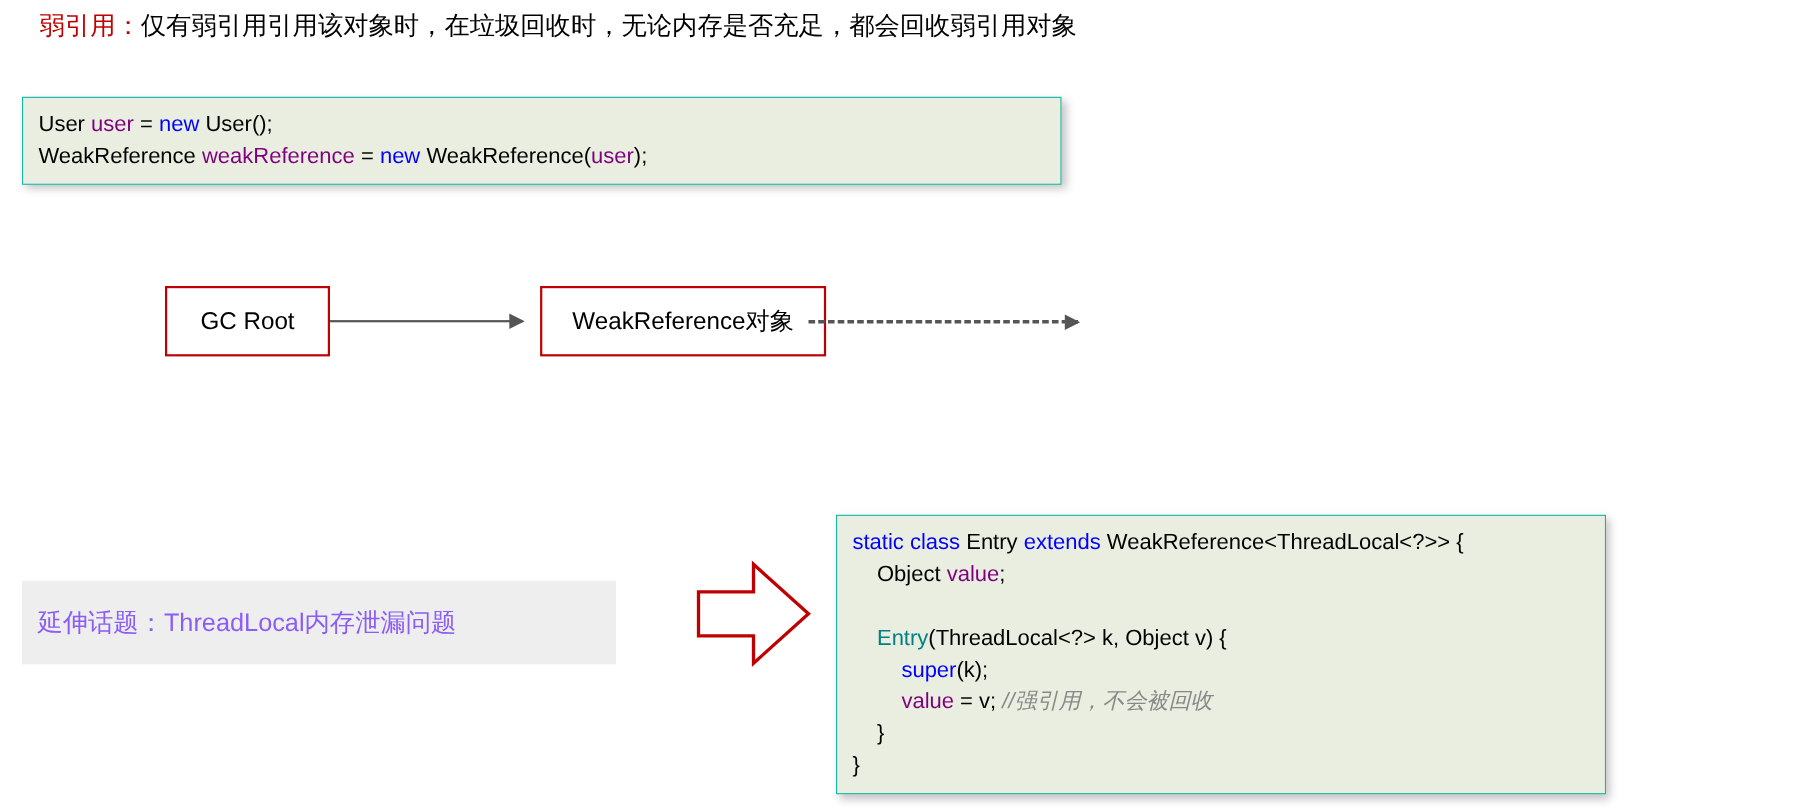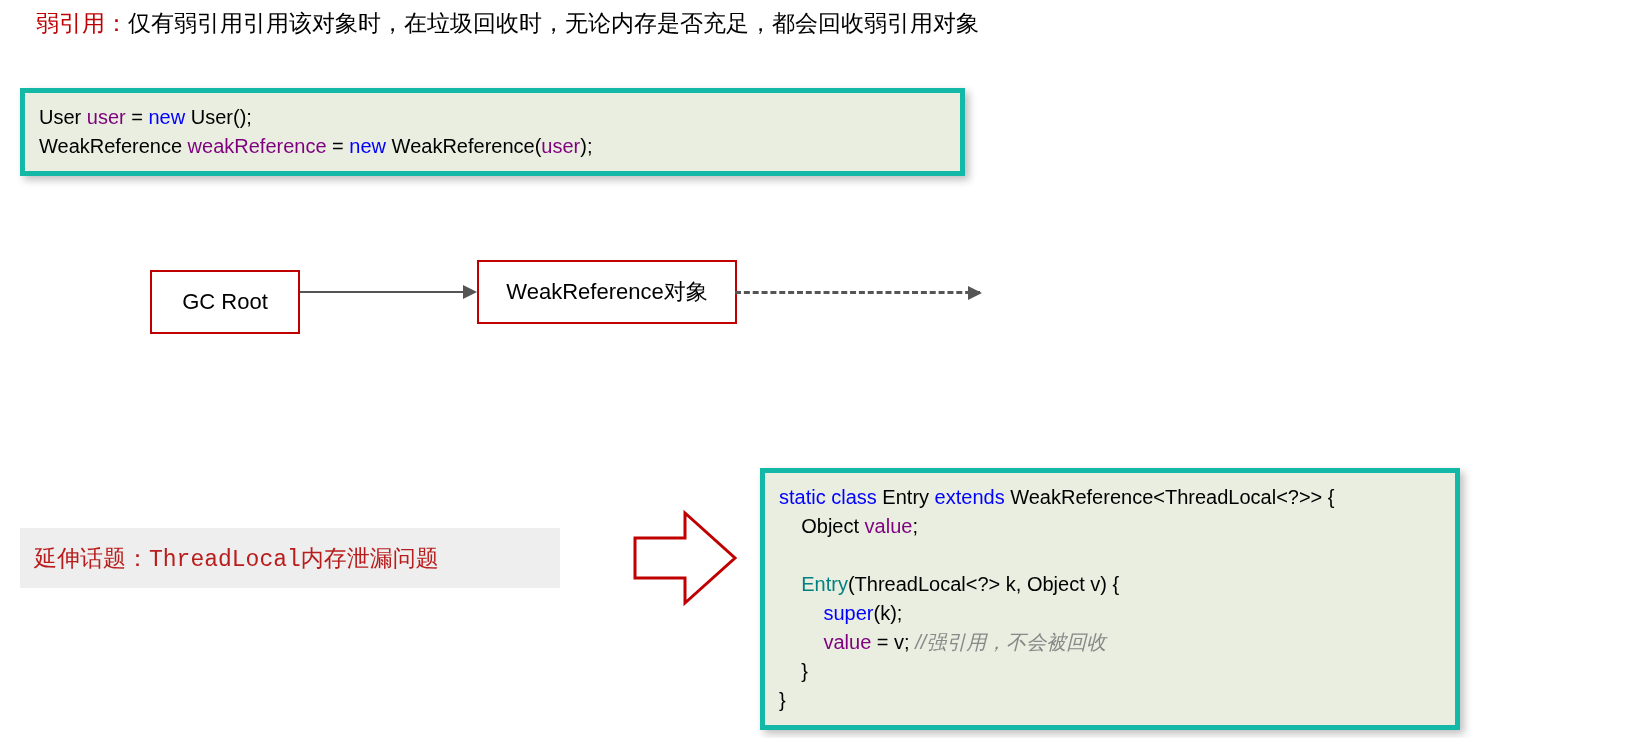--- a/index.html
+++ b/index.html
@@ -17,21 +17,21 @@
     top: 8px;
     left: 36px;
     font-size: 23px;
   }
   .title-red { color: #c00000; }
   .title-black { color: #000; }
 
   .code-box {
     position: absolute;
     background: #eaeee0;
-    border: 5px solid #14b8a6;
+    border: 1px solid #14b8a6;
     box-shadow: 4px 4px 8px rgba(0,0,0,0.25);
     font-family: Arial, sans-serif;
     font-size: 20px;
     line-height: 1.45;
     padding: 10px 14px;
     white-space: pre;
   }
   .cb1 { top: 88px; left: 20px; width: 945px; }
   .cb2 { top: 468px; left: 760px; width: 700px; }
 
@@ -52,22 +52,22 @@
     position: absolute;
     border: 2.5px solid #c00000;
     background: #fff;
     display: flex;
     align-items: center;
     justify-content: center;
     font-size: 22px;
     color: #000;
     height: 64px;
   }
-  .n1 { left: 0;    width: 150px; margin-top: 10px; }
-  .n2 { left: 327px; width: 260px; }
+  .n1 { left: 0;    width: 150px; }
+  .n2 { left: 341px; width: 260px; }
   .n3 { left: 830px; width: 150px; }
 
   .arrow-solid {
     position: absolute;
     top: 31px;
     left: 150px;
     width: 175px;
     height: 2px;
     background: #555;
   }
@@ -96,28 +96,27 @@
     border-left: 14px solid #555;
     border-top: 7px solid transparent;
     border-bottom: 7px solid transparent;
   }
 
   .topic-box {
     position: absolute;
     top: 528px;
     left: 20px;
     width: 540px;
-    height: 60px;
+    height: 76px;
     background: #eee;
     display: flex;
     align-items: center;
     padding-left: 14px;
     font-size: 23px;
-    color: #b91c1c;
-    font-family: Liberation Mono, monospace;
+    color: #8b5cf6;
   }
 
   .big-arrow {
     position: absolute;
     top: 508px;
     left: 630px;
     width: 110px;
     height: 100px;
   }
   .big-arrow svg { width: 100%; height: 100%; }

